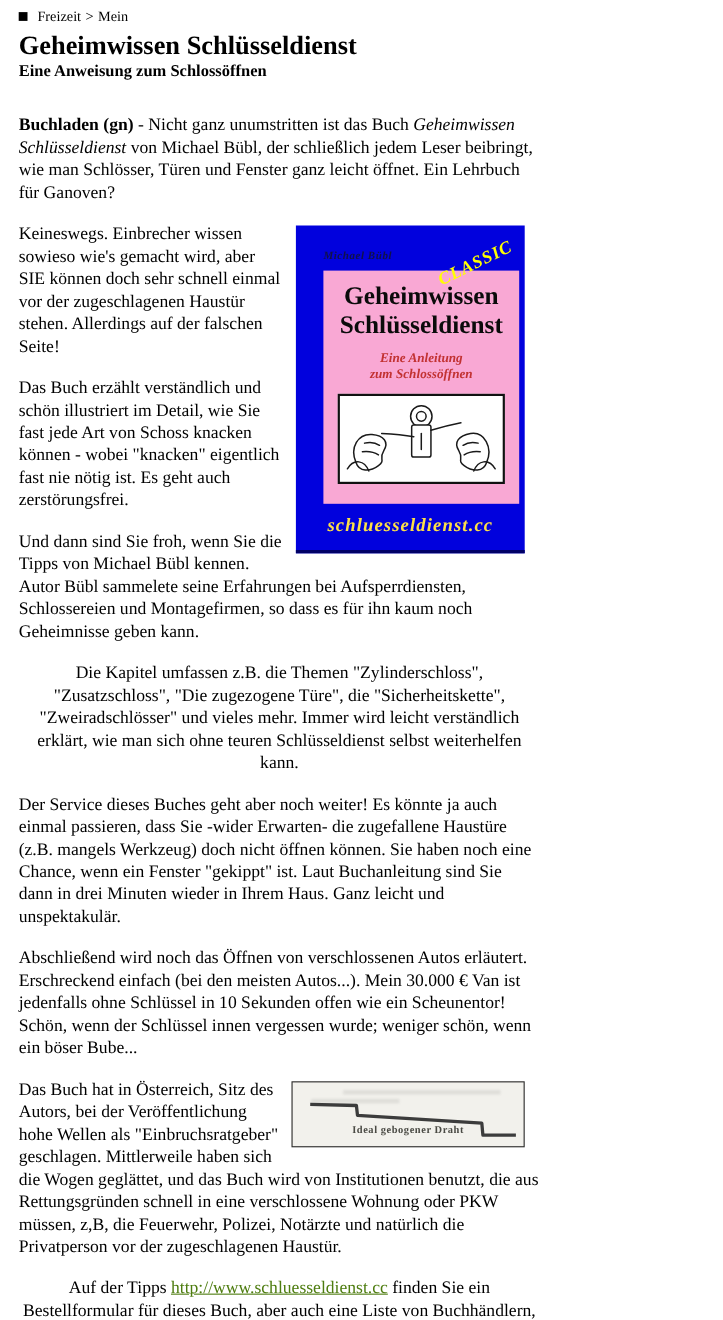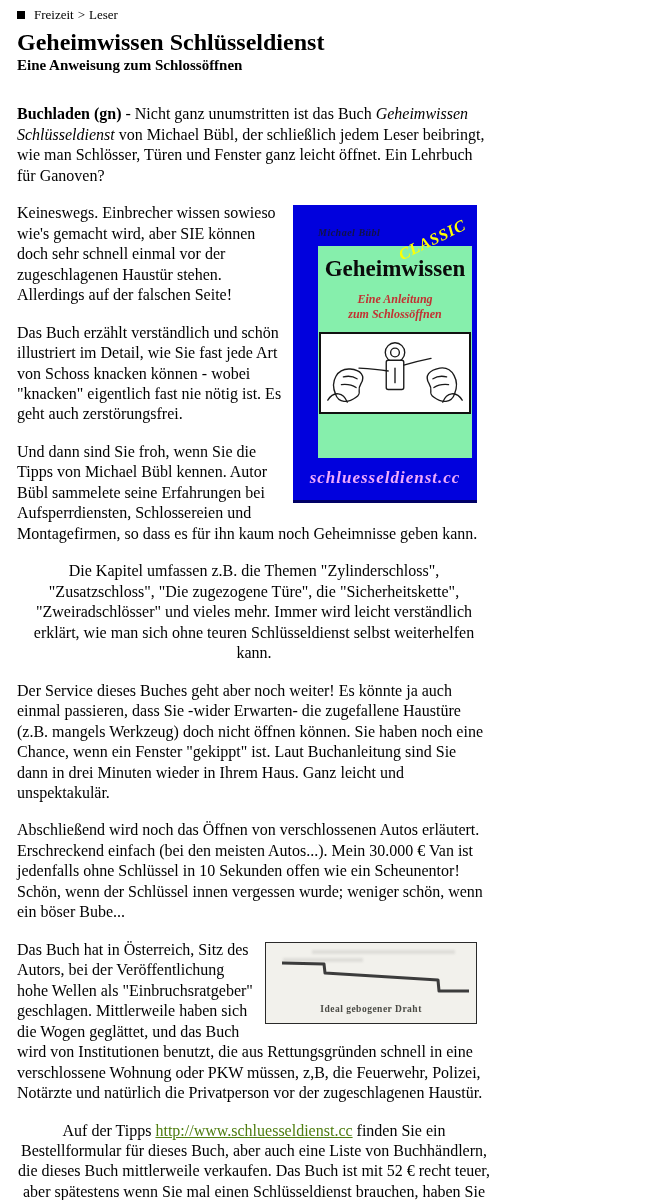--- a/index.html
+++ b/index.html
@@ -14,66 +14,67 @@
   .breadcrumb .sep{margin:0 4px;}
 
   h1{font-size:24px;margin:0 0 2px 0;line-height:1.1;}
   h2{font-size:15px;margin:0 0 30px 0;}
 
   p{font-size:16px;line-height:1.28;margin:0 16px 17px 0;}
   p.clear{clear:right;text-align:center;}
   a.visited-link{color:#4d7c0f;text-decoration:underline;cursor:pointer;}
 
   
-  .cover{float:right;width:184px;height:298px;position:relative;
+  .cover{float:right;width:208px;height:298px;position:relative;
          margin:2px 30px 10px 10px;border-bottom:3px solid #000066;box-sizing:border-box;}
   .cover-author{position:absolute;left:25px;top:22px;font-size:10px;font-weight:bold;
          font-style:italic;color:#15152e;opacity:.85;letter-spacing:.5px;}
   .cover-badge{position:absolute;right:8px;top:26px;color:#ffff00;font-size:16px;
          font-weight:bold;font-style:italic;transform:rotate(-26deg);
          transform-origin:center;letter-spacing:1px;z-index:2;}
   .cover-panel{position:absolute;left:25px;top:41px;right:5px;bottom:42px;
          text-align:center;}
   .cover-title{font-size:23px;font-weight:bold;line-height:1.15;margin-top:10px;color:#0b0b0b;}
   .cover-sub{font-size:12px;font-weight:bold;font-style:italic;line-height:1.25;
          margin-top:9px;}
   .cover-art{width:148px;height:78px;background:#fff;border:2px solid #111;
          margin:10px auto 0 auto;}
   .cover-site{position:absolute;left:0;right:0;bottom:12px;text-align:center;
-         font-size:17px;font-weight:bold;font-style:italic;color:#f0abfc;letter-spacing:1px;}
+         font-size:17px;font-weight:bold;font-style:italic;color:#fde047;letter-spacing:1px;}
 
   
-  .wirefig{float:right;width:212px;height:82px;position:relative;margin:2px 30px 8px 12px;
+  .wirefig{float:right;width:212px;height:60px;position:relative;margin:2px 30px 8px 12px;
          border:1px solid #2a2a2a;box-sizing:border-box;}
   .ghost{position:absolute;background:rgba(60,60,60,.10);filter:blur(1px);height:4px;}
   .g1{top:7px;left:22%;width:68%;}
   .g2{top:15px;left:8%;width:38%;}
   .wire-caption{position:absolute;left:0;right:0;bottom:9px;text-align:center;
          font-size:9.5px;font-weight:bold;color:#4a4a44;letter-spacing:.5px;}
 </style>
 </head>
 <body>
 
 <div class="page">
 
   <div class="breadcrumb">
-    <span class="sq"></span><span>Freizeit</span><span class="sep">&gt;</span><span>Leser</span>
+    <span class="sq"></span><span>Freizeit</span><span class="sep">&gt;</span><span>Mein</span>
   </div>
 
   <h1>Geheimwissen Schlüsseldienst</h1>
   <h2>Eine Anweisung zum Schlossöffnen</h2>
 
   <p><b>Buchladen (gn)</b><span> - Nicht ganz unumstritten ist das Buch </span><i>Geheimwissen Schlüsseldienst</i><span> von Michael Bübl, der schließlich jedem Leser beibringt, wie man Schlösser, Türen und Fenster ganz leicht öffnet. Ein Lehrbuch für Ganoven?</span></p>
 
   <div class="cover" style="background:#0101dd;">
     <div class="cover-author">Michael Bübl</div>
     <div class="cover-badge">CLASSIC</div>
-    <div class="cover-panel" style="background:#86efac;">
+    <div class="cover-panel" style="background:#f9a8d4;">
       <div class="cover-title">
         <div>Geheimwissen</div>
+        <div>Schlüsseldienst</div>
       </div>
       <div class="cover-sub" style="color:#c23232;">
         <div>Eine Anleitung</div>
         <div>zum Schlossöffnen</div>
       </div>
       <div class="cover-art">
         <svg width="144" height="74" viewBox="0 0 146 76">
           <g stroke="#1a1a1a" fill="none" stroke-width="1.4" stroke-linecap="round">
             <circle cx="73" cy="19" r="10" fill="#fff"></circle>
             <circle cx="73" cy="19" r="4.5"></circle>

